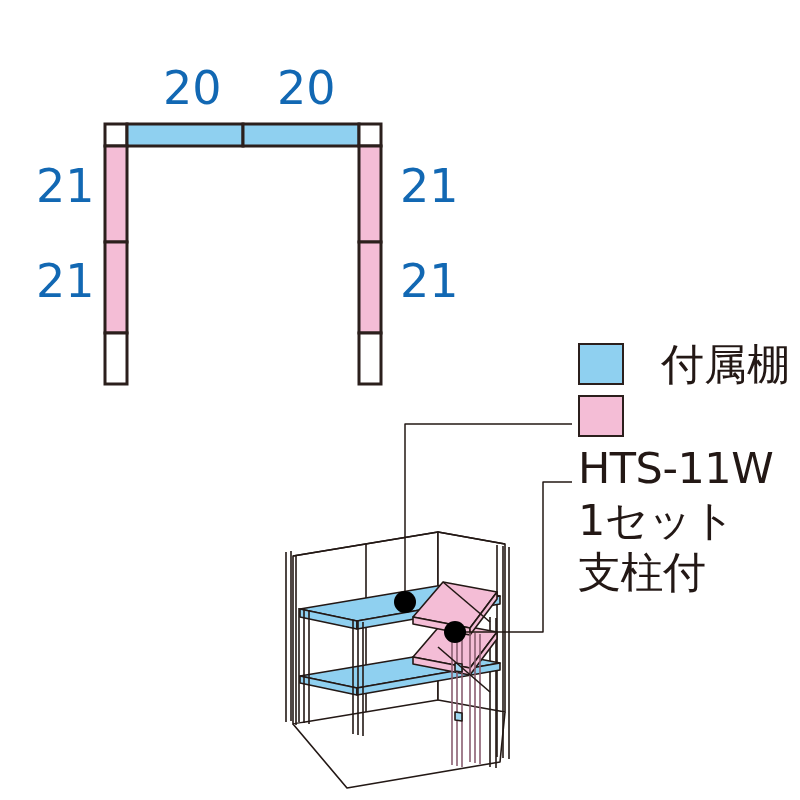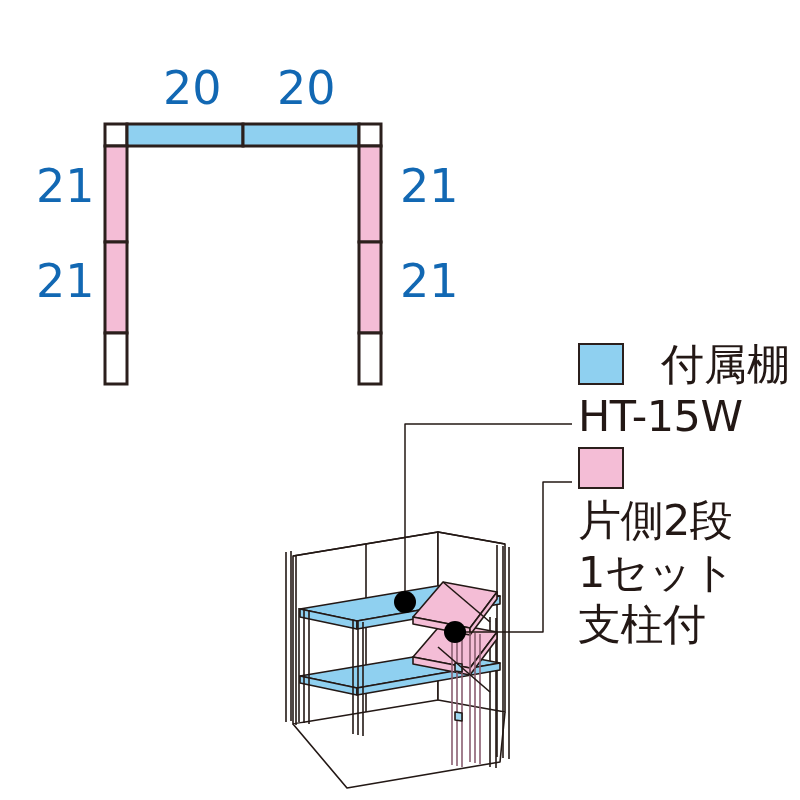--- a/index.html
+++ b/index.html
@@ -205,27 +205,26 @@
 
   <div class="dim-label" style="left:400px; top:226px;">21</div>
 
   <div class="legend">
 
     <div class="legend-row">
       <div class="swatch blue"></div>
       <div class="legend-jp">付属棚</div>
     </div>
 
-    <div class="legend-line">HT-15W</div>
 
     <div class="legend-row">
       <div class="swatch pink"></div>
     </div>
 
-
-    <div class="legend-line">片側2段</div>
+    <div class="legend-line">HTS-11W</div>
+
 
     <div class="legend-line">1セット</div>
 
     <div class="legend-line">支柱付</div>
   </div>
 
 </div>
 
 </body></html>

